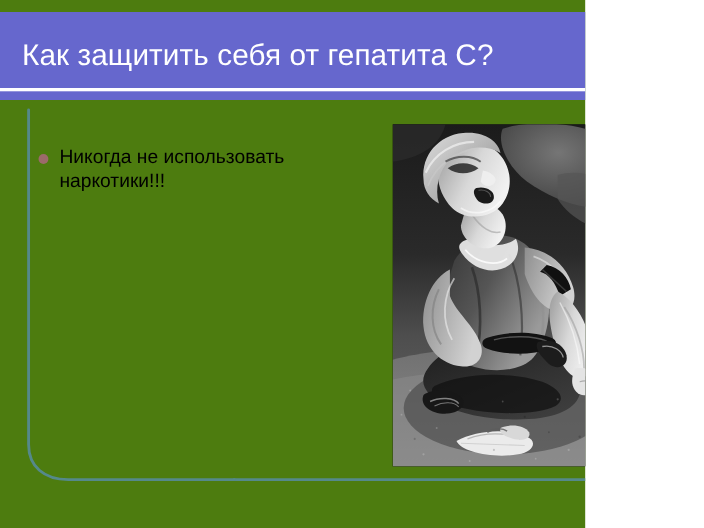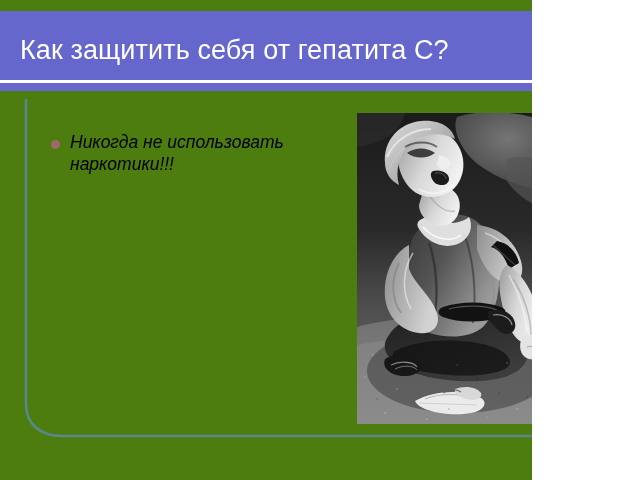--- a/index.html
+++ b/index.html
@@ -61,24 +61,23 @@
     color: #ffffff;
     font-size: 27px;
     font-weight: 400;
     white-space: nowrap;
     letter-spacing: 0.1px;
   }
 
   
   #body-block {
     position: absolute;
-    left: 48px;
+    left: 32px;
     top: 132px;
     width: 250px;
-    font-style: italic;
   }
   .bullet-row {
     position: relative;
     padding-left: 22px;
   }
   .bullet-marker {
     position: absolute;
     left: 3px;
     top: 8px;
     width: 9px;

